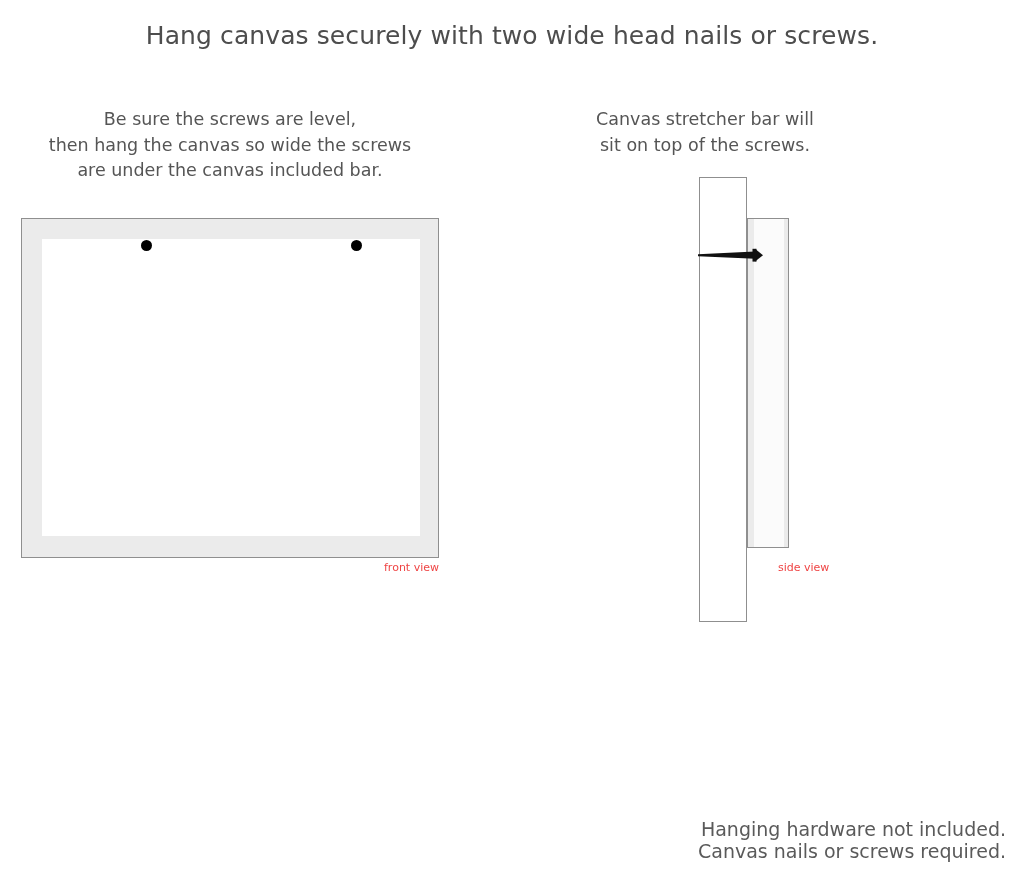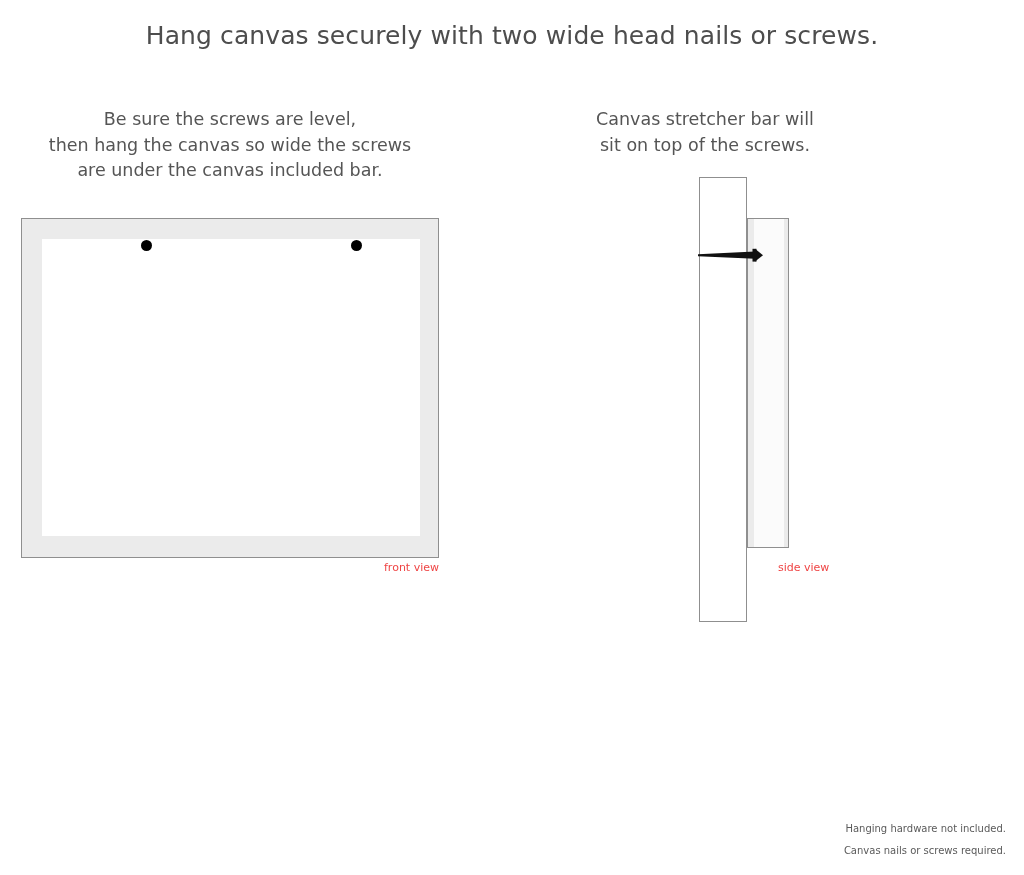--- a/index.html
+++ b/index.html
@@ -144,21 +144,21 @@
     height: 22px;
     z-index: 5;
   }
 
   
   .footer {
     position: absolute;
     right: 18px;
     top: 818px;
     text-align: right;
-    font-size: 10px;
+    font-size: 19px;
     line-height: 22px;
     color: #5a5a5a;
   }
   .footer div { white-space: nowrap; }
 </style>
 </head>
 <body>
 
 <div class="title">Hang canvas securely with two wide head nails or screws.</div>
 

